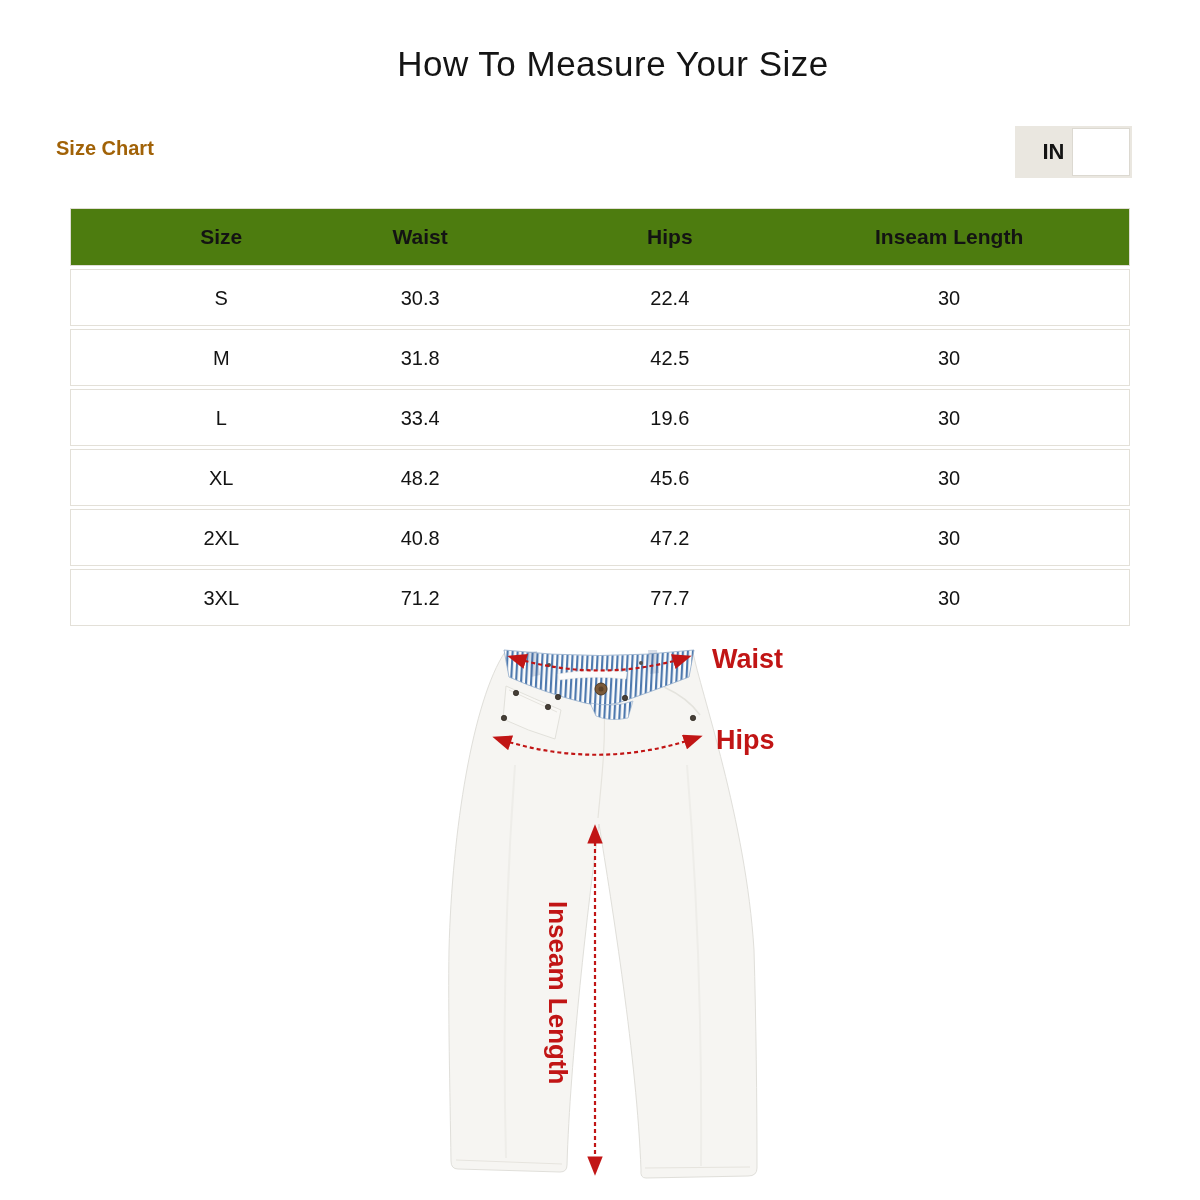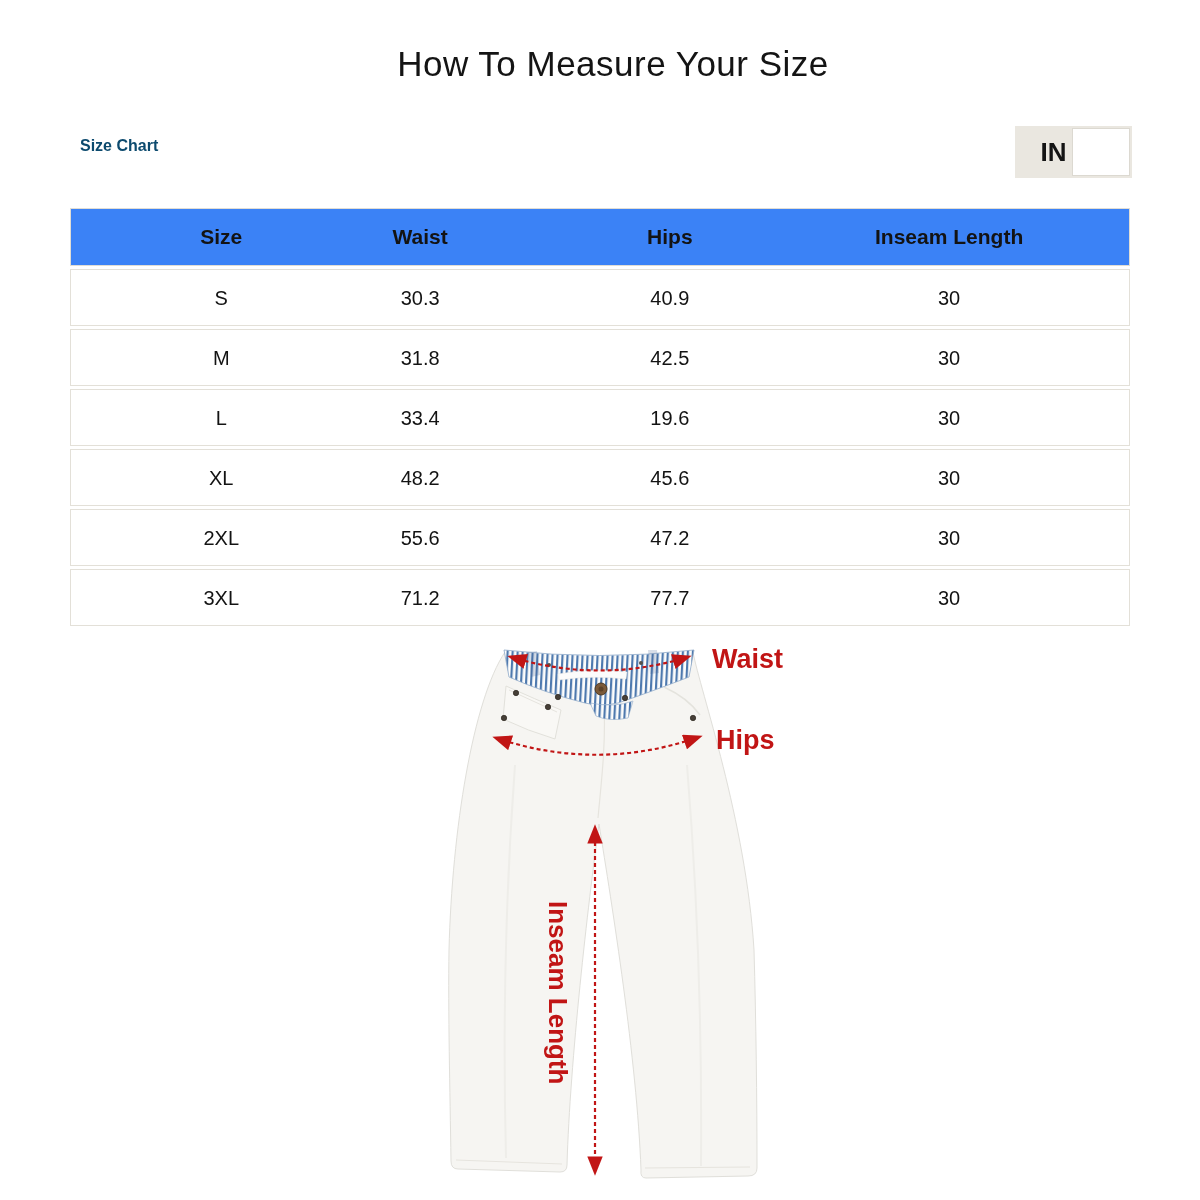--- a/index.html
+++ b/index.html
@@ -5,40 +5,40 @@
   html,body{margin:0;padding:0;background:#ffffff;}
   .canvas{
     position:relative;width:1200px;height:1200px;background:#ffffff;overflow:hidden;
     font-family:"Liberation Sans", sans-serif;color:#111;
   }
   .page-title{
     position:absolute;left:0;top:44px;width:100%;text-align:center;
     font-size:35px;font-weight:400;letter-spacing:.5px;color:#141414;padding-left:13px;
   }
   .size-chart-label{
-    position:absolute;left:80px;top:137px;font-size:16px;font-weight:700;color:#0c4a6e;
+    position:absolute;left:56px;top:137px;font-size:20px;font-weight:700;color:#a16207;
   }
   .unit-toggle{
     position:absolute;left:1015px;top:126px;width:117px;height:52px;
     background:#eae7e0;
   }
   .unit-toggle .seg-in{
     position:absolute;left:0;top:0;width:77px;height:52px;line-height:52px;
-    text-align:center;font-size:26px;font-weight:700;color:#141414;
+    text-align:center;font-size:22px;font-weight:700;color:#141414;
   }
   .unit-toggle .seg-blank{
     position:absolute;left:57px;top:2px;right:2px;bottom:2px;background:#ffffff;
     border:1px solid #dcd9d1;box-sizing:border-box;
   }
   .size-table{position:absolute;left:70px;top:208px;width:1060px;}
   .trow{
     position:relative;height:55px;background:#ffffff;
     border:1px solid #e3e0d8;box-sizing:content-box;margin-top:3px;
   }
-  .trow.thead{height:56px;background:#3b82f6;border:1px solid #e0ddd5;margin-top:0;}
+  .trow.thead{height:56px;background:#4d7c0f;border:1px solid #e0ddd5;margin-top:0;}
   .trow .c{
     position:absolute;top:50%;transform:translate(-50%,-50%);
     font-size:20px;white-space:nowrap;color:#131313;
   }
   .trow.thead .c{font-size:21px;font-weight:700;}
   .c.c1{left:14.2%;} .c.c2{left:33%;} .c.c3{left:56.6%;} .c.c4{left:83%;}
   .pants-wrap{position:absolute;left:420px;top:630px;width:380px;height:570px;}
 </style>
 </head>
 <body>
@@ -58,21 +58,21 @@
     <div class="trow thead">
       <span class="c c1">Size</span>
       <span class="c c2">Waist</span>
       <span class="c c3">Hips</span>
       <span class="c c4">Inseam Length</span>
     </div>
 
     <div class="trow">
       <span class="c c1">S</span>
       <span class="c c2">30.3</span>
-      <span class="c c3">40.9</span>
+      <span class="c c3">22.4</span>
       <span class="c c4">30</span>
     </div>
     <div class="trow">
       <span class="c c1">M</span>
       <span class="c c2">31.8</span>
       <span class="c c3">42.5</span>
       <span class="c c4">30</span>
     </div>
     <div class="trow">
       <span class="c c1">L</span>
@@ -81,21 +81,21 @@
       <span class="c c4">30</span>
     </div>
     <div class="trow">
       <span class="c c1">XL</span>
       <span class="c c2">48.2</span>
       <span class="c c3">45.6</span>
       <span class="c c4">30</span>
     </div>
     <div class="trow">
       <span class="c c1">2XL</span>
-      <span class="c c2">55.6</span>
+      <span class="c c2">40.8</span>
       <span class="c c3">47.2</span>
       <span class="c c4">30</span>
     </div>
     <div class="trow">
       <span class="c c1">3XL</span>
       <span class="c c2">71.2</span>
       <span class="c c3">77.7</span>
       <span class="c c4">30</span>
     </div>
   </div>

